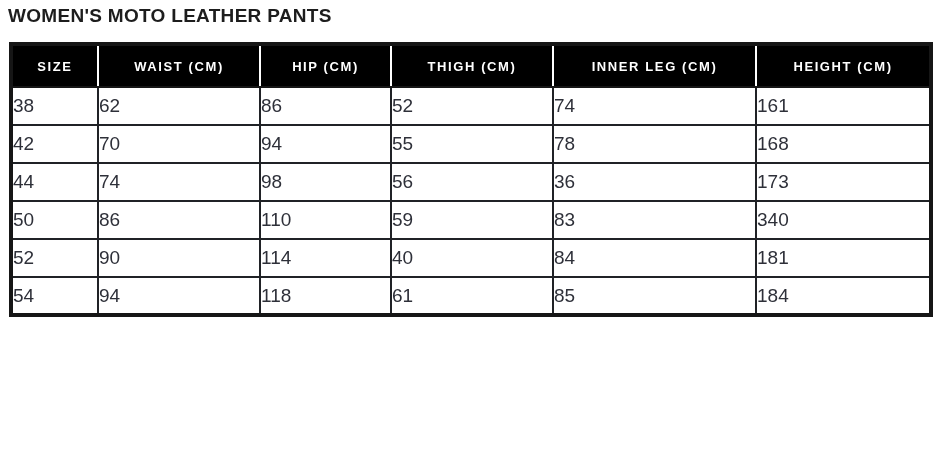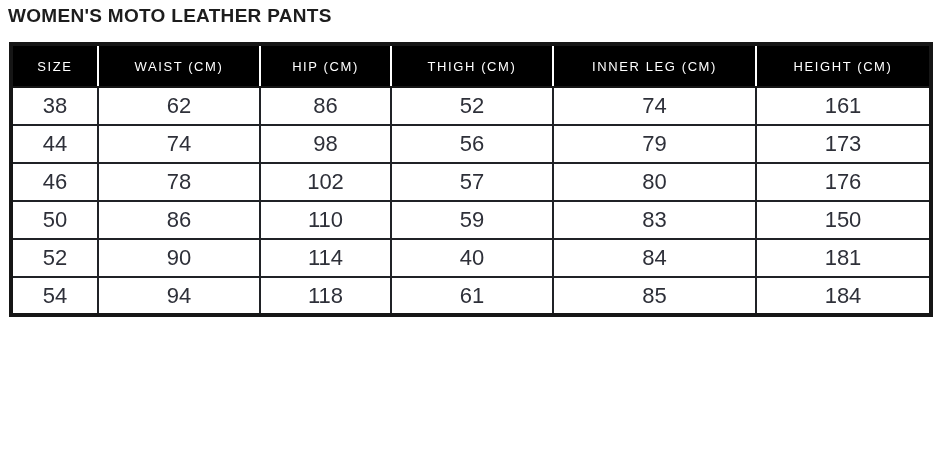--- a/index.html
+++ b/index.html
@@ -28,38 +28,38 @@
     border-collapse: collapse;
     table-layout: fixed;
     width: 920px;
     margin-left: 1px;
     border: 4px solid #161616;
   }
   table.size-table thead th {
     background: var(--header-bg, #000000);
     color: var(--header-text, #ffffff);
     font-size: 13px;
-    font-weight: 400;
+    font-weight: 700;
     letter-spacing: 1.6px;
     height: 43px;
     text-align: center;
     vertical-align: middle;
     border-right: 2px solid #ffffff;
     border-bottom: 2px solid #161616;
     padding: 0;
   }
   table.size-table thead th:last-child {
     border-right: none;
     margin-left: 11px;
   }
   table.size-table tbody td {
     height: 38px;
-    text-align: center;
+    text-align: left;
     vertical-align: middle;
-    font-size: 22px;
+    font-size: 19px;
     font-weight: 400;
     color: var(--body-text, #2e3039);
     border: 2px solid var(--grid-line, #202226);
     padding: 0;
     background: #ffffff;
   }
 </style>
 </head>
 <body>
 
@@ -88,42 +88,42 @@
     <tbody>
         <tr>
           <td>38</td>
           <td>62</td>
           <td>86</td>
           <td>52</td>
           <td>74</td>
           <td>161</td>
         </tr>
         <tr>
+          <td>42</td>
+          <td>70</td>
+          <td>94</td>
+          <td>55</td>
+          <td>78</td>
+          <td>168</td>
+        </tr>
+        <tr>
           <td>44</td>
           <td>74</td>
           <td>98</td>
           <td>56</td>
-          <td>79</td>
+          <td>36</td>
           <td>173</td>
-        </tr>
-        <tr>
-          <td>46</td>
-          <td>78</td>
-          <td>102</td>
-          <td>57</td>
-          <td>80</td>
-          <td>176</td>
         </tr>
         <tr>
           <td>50</td>
           <td>86</td>
           <td>110</td>
           <td>59</td>
           <td>83</td>
-          <td>150</td>
+          <td>340</td>
         </tr>
         <tr>
           <td>52</td>
           <td>90</td>
           <td>114</td>
           <td>40</td>
           <td>84</td>
           <td>181</td>
         </tr>
         <tr>

